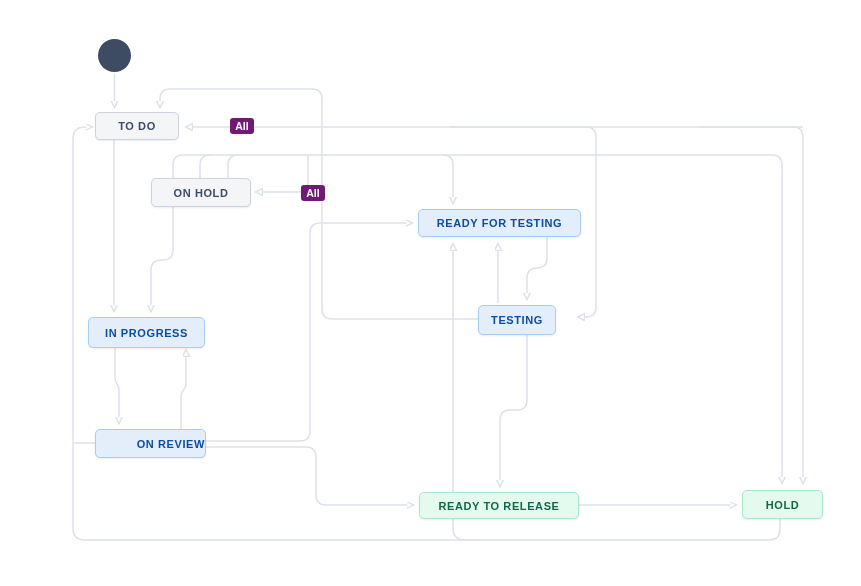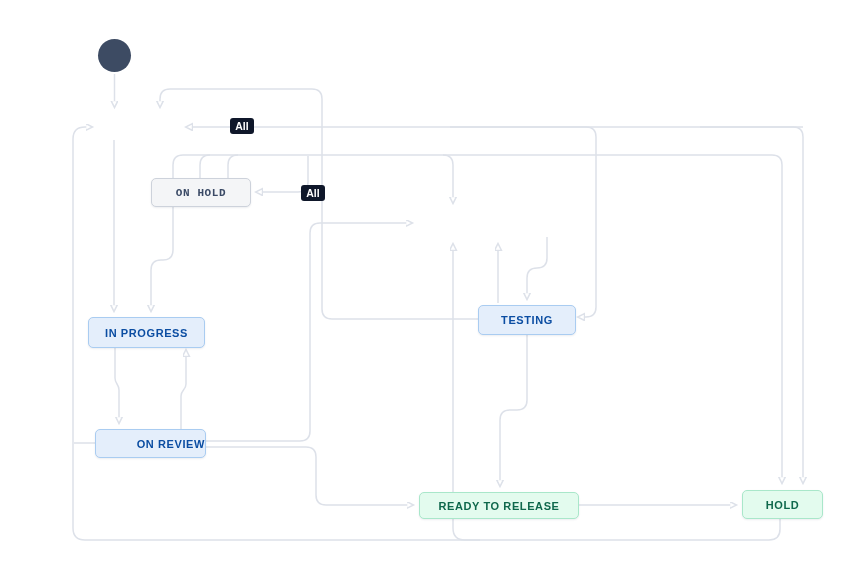--- a/index.html
+++ b/index.html
@@ -20,36 +20,36 @@
     box-shadow:0 1px 2px rgba(9,30,66,.08);
     box-sizing:border-box;
     cursor:pointer;
     user-select:none;
   }
   .cat-todo{background:#f4f5f7;border-color:#cdd2db;color:#3b4a66;}
   .cat-inprogress{background:#e4eefb;border-color:#a9ccf1;color:#0b4da2;}
   .cat-done{background:#e3fbee;border-color:#a9e7ca;color:#0f684c;}
 
   .n-todo{left:95px;top:112px;width:84px;height:28px;}
-  .n-onhold{left:151px;top:178px;width:100px;height:29px;font-family:Liberation Mono, monospace;}
+  .n-onhold{left:151px;top:178px;width:100px;height:29px;}
   .n-rft{left:418px;top:209px;width:163px;height:28px;}
-  .n-testing{left:478px;top:305px;width:98px;height:30px;}
+  .n-testing{left:478px;top:305px;width:78px;height:30px;}
   .n-inprogress{left:88px;top:317px;width:117px;height:31px;}
   .n-onreview{left:95px;top:429px;width:111px;height:29px;justify-content:flex-end;}
   .n-rtr{left:419px;top:492px;width:160px;height:27px;text-align:center;}
   .n-done{left:742px;top:490px;width:81px;height:29px;}
 
   .start-node{
     position:absolute;left:98px;top:39px;width:33px;height:33px;
     border-radius:50%;background:#3d4b63;
   }
   .all-badge{
     position:absolute;width:24px;height:16px;
     display:flex;align-items:center;justify-content:center;
-    background:#0f172a;color:#ffffff;
+    background:#701a75;color:#ffffff;
     font-size:10.5px;font-weight:bold;
     border-radius:3px;
     cursor:pointer;user-select:none;
   }
   .b-1{left:230px;top:118px;}
   .b-2{left:301px;top:185px;}
 </style>
 </head>
 <body>
 
@@ -83,22 +83,28 @@
         <path d="M498,303 L498,250" marker-end="url(#arrow)"></path>
         <path d="M547,237 L547,258 Q547,268 537,268 Q527,268 527,278 L527,293" marker-end="url(#arrow)"></path>
         <path d="M527,335 L527,400 Q527,410 517,410 L510,410 Q500,410 500,420 L500,480" marker-end="url(#arrow)"></path>
         <path d="M579,505 L730,505" marker-end="url(#arrow)"></path>
         <path d="M480,540 L465,540 Q453,540 453,528 L453,250" marker-end="url(#arrow)"></path>
       </g>
   </svg>
 
   <div class="start-node"></div>
 
+  <div class="status-node cat-todo n-todo">
+    <span>TO DO</span>
+  </div>
   <div class="status-node cat-todo n-onhold">
     <span>ON HOLD</span>
+  </div>
+  <div class="status-node cat-inprogress n-rft">
+    <span>READY FOR TESTING</span>
   </div>
   <div class="status-node cat-inprogress n-testing">
     <span>TESTING</span>
   </div>
   <div class="status-node cat-inprogress n-inprogress">
     <span>IN PROGRESS</span>
   </div>
   <div class="status-node cat-inprogress n-onreview">
     <span>ON REVIEW</span>
   </div>

